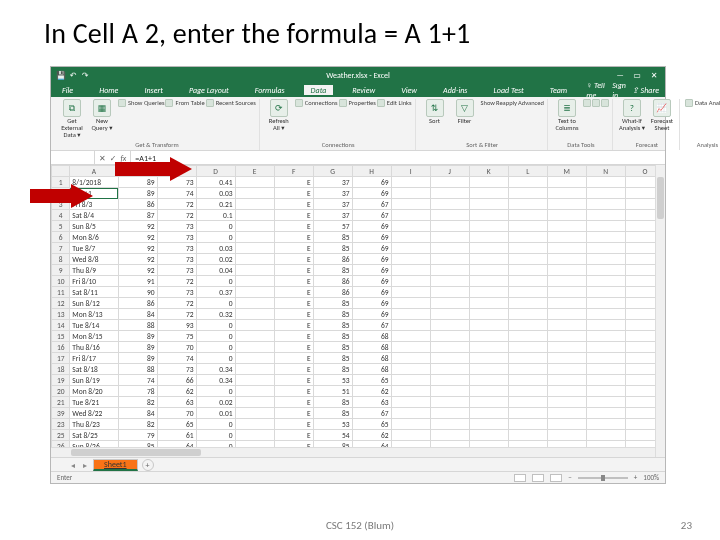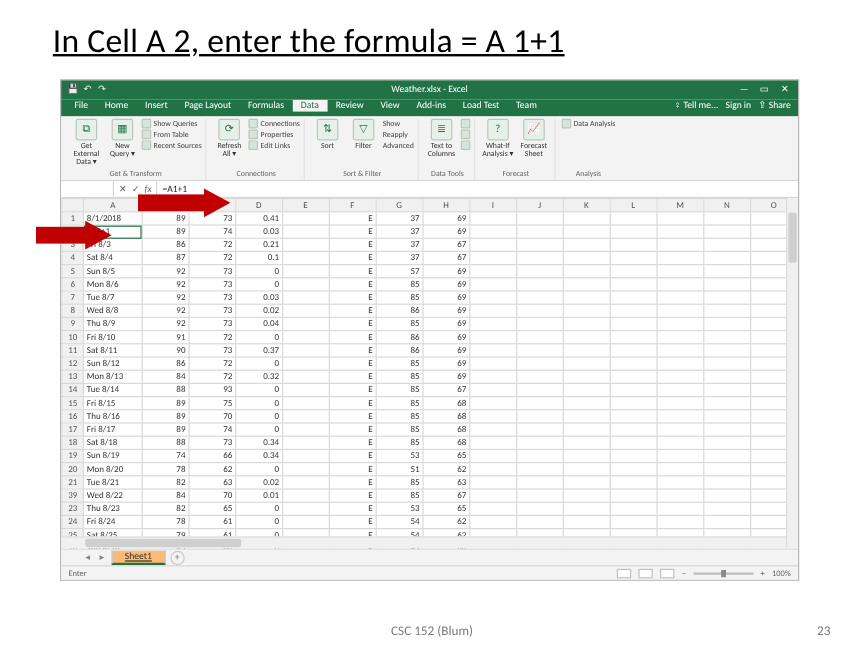--- a/index.html
+++ b/index.html
@@ -13,21 +13,20 @@
     overflow: hidden;
   }
   .slide-title {
     position: absolute;
     top: 16px;
     left: 44px;
     font-size: 28px;
     font-weight: 400;
     color: #000;
     letter-spacing: 0.2px;
-    text-decoration: underline;
   }
   .footer-center {
     position: absolute;
     bottom: 8px;
     left: 0; right: 0;
     text-align: center;
     font-size: 11px;
     color: #7a7a7a;
   }
   .footer-right {
@@ -90,25 +89,26 @@
     width: 14px; height: 10px;
     display: flex; align-items: center; justify-content: center;
     font-size: 8px;
   }
 
   
   .ribbon-tabs {
     height: 14px;
     background: #217346;
     display: flex;
-    align-items: flex-start;
+    align-items: center;
     color: #fff;
     padding-left: 4px;
-    gap: 0;
+    gap: 12px;
     font-size: 8px;
+    font-style: italic;
   }
   .rtab {
     padding: 0 7px;
     display: flex;
     align-items: center;
     white-space: nowrap;
   }
   .rtab.active {
     background: #f3f3f3;
     color: #217346;
@@ -166,21 +166,20 @@
   .bigbtn .ico {
     width: 18px; height: 18px;
     background: #e7efe9;
     border: 1px solid #b8c9bc;
     border-radius: 2px;
     display: flex; align-items: center; justify-content: center;
     font-size: 9px; color: #217346;
   }
   .stackbtns {
     display: flex;
-    flex-direction: column;
     gap: 1px;
     font-size: 6.5px;
     color: #444;
     justify-content: space-between;
   }
   .stackbtns .row { display: flex; align-items: center; gap: 2px; white-space: nowrap; }
   .tiny-ico {
     width: 8px; height: 8px;
     background: #d8e4db;
     border: 1px solid #b8c9bc;
@@ -320,21 +319,21 @@
     background: #f3f3f3;
     border-top: 1px solid #d6d6d6;
     display: flex;
     align-items: center;
     font-size: 8px;
     padding-left: 18px;
     gap: 4px;
   }
   .tabstrip .navbtn { color: #888; padding: 0 2px; }
   .sheettab {
-    background: #fdba74;
+    background: #f97316;
     border: 1px solid #c8c8c8;
     border-bottom: 2px solid #217346;
     padding: 0 10px;
     height: 12px;
     display: flex; align-items: center; text-decoration: underline;
   }
   .addsheet {
     width: 12px; height: 12px;
     border: 1px solid #c8c8c8;
     border-radius: 50%;
@@ -850,21 +849,21 @@
             <td></td>
             <td></td>
             <td></td>
             <td></td>
             <td></td>
             <td></td>
             <td></td>
           </tr>
           <tr>
             <th class="rowh">15</th>
-            <td class="colA">Fri 8/15</td>
+            <td class="colA">Mon 8/15</td>
             <td>89</td>
             <td>75</td>
             <td>0</td>
             <td></td>
             <td>E</td>
             <td>85</td>
             <td>68</td>
             <td></td>
             <td></td>
             <td></td>
@@ -1002,38 +1001,20 @@
           <tr>
             <th class="rowh">23</th>
             <td class="colA">Thu 8/23</td>
             <td>82</td>
             <td>65</td>
             <td>0</td>
             <td></td>
             <td>E</td>
             <td>53</td>
             <td>65</td>
-            <td></td>
-            <td></td>
-            <td></td>
-            <td></td>
-            <td></td>
-            <td></td>
-            <td></td>
-          </tr>
-          <tr>
-            <th class="rowh">24</th>
-            <td class="colA">Fri 8/24</td>
-            <td>78</td>
-            <td>61</td>
-            <td>0</td>
-            <td></td>
-            <td>E</td>
-            <td>54</td>
-            <td>62</td>
             <td></td>
             <td></td>
             <td></td>
             <td></td>
             <td></td>
             <td></td>
             <td></td>
           </tr>
           <tr>
             <th class="rowh">25</th>

